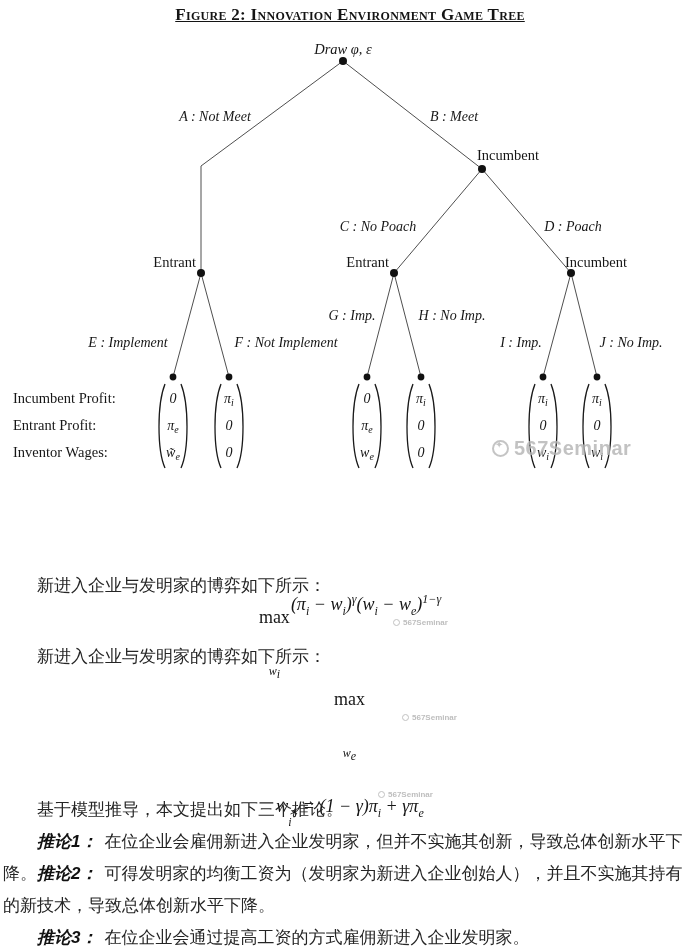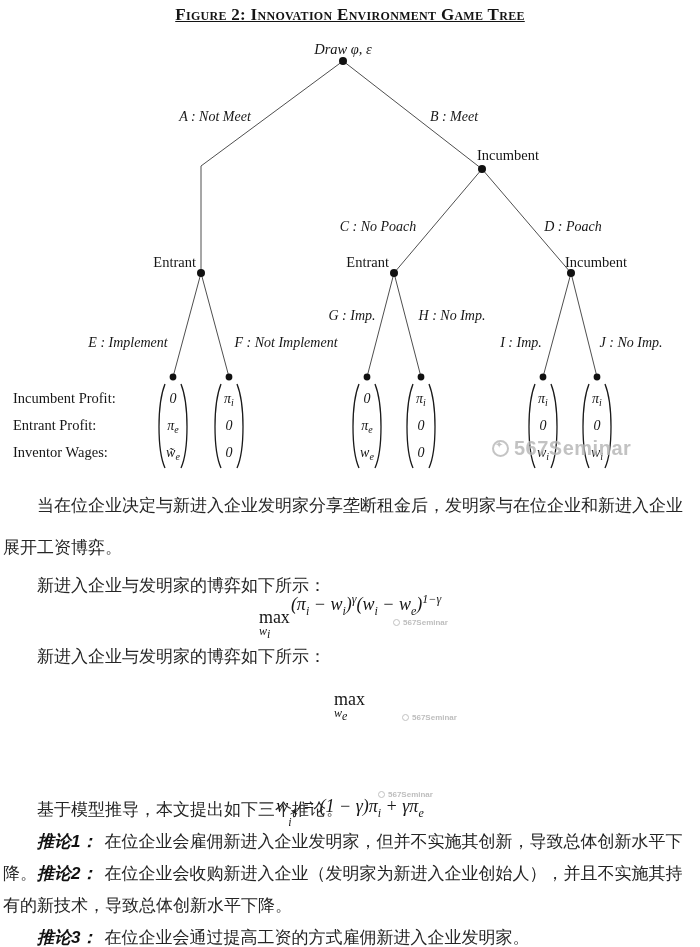--- a/index.html
+++ b/index.html
@@ -24,22 +24,22 @@
   
   .body{position:absolute;left:3px;width:694px;margin:0;font-size:17px;
         line-height:42px;color:#252525;}
   .ind{text-indent:34px;}
   .tight{line-height:32px;}
   .inf-label{font-weight:700;font-style:italic;margin-right:7px;color:#111;}
   
   .formula{position:absolute;left:0;width:700px;text-align:center;
            font-family:"Liberation Serif",serif;font-style:italic;
            font-size:18px;color:#161616;}
-  .maxcol{display:inline-flex;flex-direction:column;align-items:flex-start;
-          vertical-align:-13px;margin-right:1px;}
+  .maxcol{display:inline-flex;flex-direction:column;align-items:center;
+          vertical-align:-13px;margin-right:1px;gap:40px;}
   .maxtxt{font-style:normal;line-height:18px;}
   .maxunder{font-size:12px;line-height:11px;}
   .formula sub{font-size:12px;}
   .formula sup{font-size:12px;}
   .supsub{display:inline-flex;flex-direction:column;align-items:flex-start;
           font-size:12px;line-height:10px;vertical-align:-4px;}
 </style>
 </head>
 <body>
 
@@ -117,21 +117,20 @@
       <text x="597" y="403" text-anchor="middle" font-family="Liberation Serif, DejaVu Serif, serif" font-size="14" font-style="italic" fill="#161616"><tspan>π</tspan><tspan font-size="10" dy="3">i</tspan></text>
       <text x="597" y="430" text-anchor="middle" font-family="Liberation Serif, DejaVu Serif, serif" font-size="14" font-style="italic" fill="#161616"><tspan>0</tspan></text>
       <text x="597" y="457" text-anchor="middle" font-family="Liberation Serif, DejaVu Serif, serif" font-size="14" font-style="italic" fill="#161616"><tspan>w</tspan><tspan font-size="10" dy="3">i</tspan></text>
     </svg>
 
   <div class="wm-big" style="left:492px;top:437px;">
     <span class="wm-ico"></span>
     <span class="wm-text">567Seminar</span>
   </div>
 
-  <p class="body ind" style="top:485px;">当在位企业决定与新进入企业发明家分享垄断租金后，发明家与在位企业和新进入企业展开工资博弈。</p>
   <p class="body ind" style="top:565px;">新进入企业与发明家的博弈如下所示：</p>
 
   <div class="formula" style="top:592px;">
     <span class="maxcol">
         <span class="maxtxt">max</span>
         <span class="maxunder">w<sub>i</sub></span>
       </span><span>(π<sub>i</sub> − w<sub>i</sub>)<sup>γ</sup>(w<sub>i</sub> − w<sub>e</sub>)<sup>1−γ</sup></span>
   </div>
   <div class="wm-small" style="left:393px;top:618px;">
     <span class="wm-ico-s"></span>
@@ -160,17 +159,17 @@
   </div>
   <div class="wm-small" style="left:378px;top:790px;">
     <span class="wm-ico-s"></span>
     <span class="t">567Seminar</span>
   </div>
 
   <p class="body ind tight" style="top:794px;">基于模型推导，本文提出如下三个推论。</p>
 
   <p class="body ind tight" style="top:826px;"><b class="inf-label">推论1：</b><span>在位企业会雇佣新进入企业发明家，但并不实施其创新，导致总体创新水平下降。</span></p>
 
-  <p class="body ind tight" style="top:858px;"><b class="inf-label">推论2：</b><span>在位企业会收购新进入企业（发明家为新进入企业创始人），并且不实施其持有的新技术，导致总体创新水平下降。</span></p>
+  <p class="body ind tight" style="top:858px;"><b class="inf-label">推论2：</b><span>可得发明家的均衡工资为（发明家为新进入企业创始人），并且不实施其持有的新技术，导致总体创新水平下降。</span></p>
 
   <p class="body ind tight" style="top:922px;"><b class="inf-label">推论3：</b><span>在位企业会通过提高工资的方式雇佣新进入企业发明家。</span></p>
 
 </div>
 
 </body></html>

